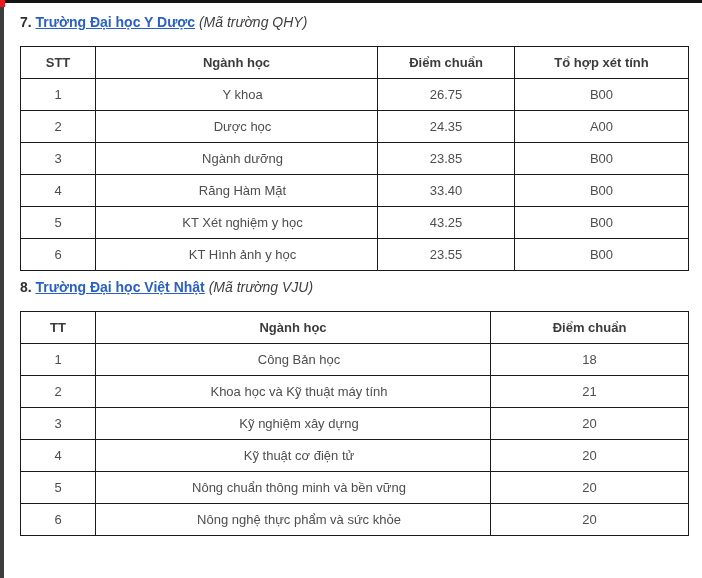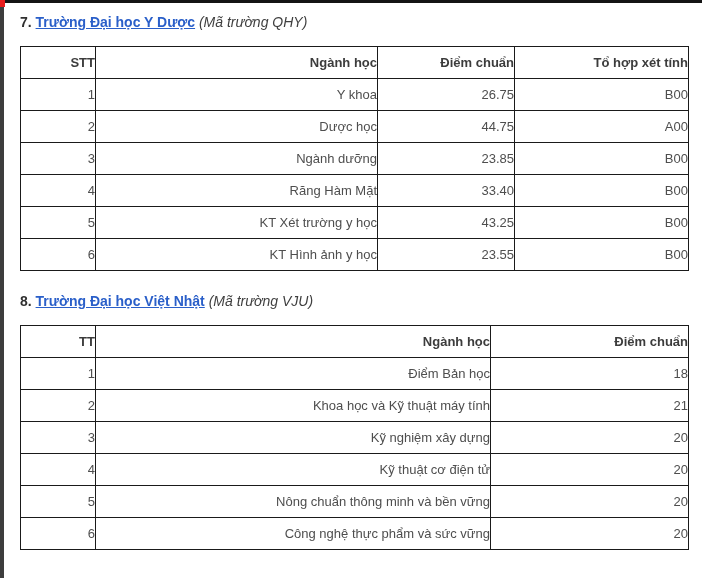--- a/index.html
+++ b/index.html
@@ -19,33 +19,33 @@
     font-family:"Liberation Sans","DejaVu Sans",sans-serif;
   }
   .top-line{position:absolute;top:0;left:0;width:702px;height:3px;background:#141414;}
   .left-strip{position:absolute;top:0;left:0;width:4px;height:578px;background:var(--strip-color);}
   .corner-marker{position:absolute;top:0;left:0;width:5px;height:7px;background:var(--marker-color);z-index:3;}
   .content{position:absolute;top:3px;left:0;width:652px;}
   .heading{
     margin:0 0 0 20px;font-size:14px;line-height:17px;color:#2f2f2f;font-weight:bold;
   }
   .heading-7{margin-top:11px;}
-  .heading-8{margin-top:22px;}
+  .heading-8{margin-top:8px;}
   .school-link{color:var(--link-color);text-decoration:underline;font-weight:bold;}
   .note{font-style:italic;font-weight:normal;color:#3f3f3f;}
   table{
     border-collapse:collapse;table-layout:fixed;width:668px;margin:15px 0 0 20px;
   }
   th,td{
     border:1px solid var(--border-color);height:32px;vertical-align:middle;
-    text-align:right;font-size:13px;color:var(--text-color);padding:0;
+    text-align:center;font-size:13px;color:var(--text-color);padding:0;
     overflow:hidden;white-space:nowrap;
   }
   th{font-weight:bold;color:var(--head-color);}
-  td.left{text-align:right;padding-left:12px;}
+  td.left{text-align:center;padding-left:12px;}
 </style>
 </head>
 <body>
 
 <div class="top-line"></div>
 <div class="left-strip"></div>
 <div class="corner-marker"></div>
 
 <div class="content">
 
@@ -73,38 +73,38 @@
     <tbody>
         <tr>
           <td>1</td>
           <td class="left">Y khoa</td>
           <td>26.75</td>
           <td>B00</td>
         </tr>
         <tr>
           <td>2</td>
           <td class="left">Dược học</td>
-          <td>44.75</td>
+          <td>24.35</td>
           <td>A00</td>
         </tr>
         <tr>
           <td>3</td>
           <td class="left">Ngành dưỡng</td>
           <td>23.85</td>
           <td>B00</td>
         </tr>
         <tr>
           <td>4</td>
           <td class="left">Răng Hàm Mặt</td>
           <td>33.40</td>
           <td>B00</td>
         </tr>
         <tr>
           <td>5</td>
-          <td class="left">KT Xét trường y học</td>
+          <td class="left">KT Xét nghiệm y học</td>
           <td>43.25</td>
           <td>B00</td>
         </tr>
         <tr>
           <td>6</td>
           <td class="left">KT Hình ảnh y học</td>
           <td>23.55</td>
           <td>B00</td>
         </tr>
       </tbody>
@@ -125,21 +125,21 @@
     <thead>
         <tr>
           <th>TT</th>
           <th>Ngành học</th>
           <th>Điểm chuẩn</th>
         </tr>
       </thead>
     <tbody>
         <tr>
           <td>1</td>
-          <td class="left">Điểm Bản học</td>
+          <td class="left">Công Bản học</td>
           <td>18</td>
         </tr>
         <tr>
           <td>2</td>
           <td class="left">Khoa học và Kỹ thuật máy tính</td>
           <td>21</td>
         </tr>
         <tr>
           <td>3</td>
           <td class="left">Kỹ nghiệm xây dựng</td>
@@ -150,19 +150,19 @@
           <td class="left">Kỹ thuật cơ điện tử</td>
           <td>20</td>
         </tr>
         <tr>
           <td>5</td>
           <td class="left">Nông chuẩn thông minh và bền vững</td>
           <td>20</td>
         </tr>
         <tr>
           <td>6</td>
-          <td class="left">Công nghệ thực phẩm và sức vững</td>
+          <td class="left">Nông nghệ thực phẩm và sức khỏe</td>
           <td>20</td>
         </tr>
       </tbody>
   </table>
 
 </div>
 
 </body></html>

